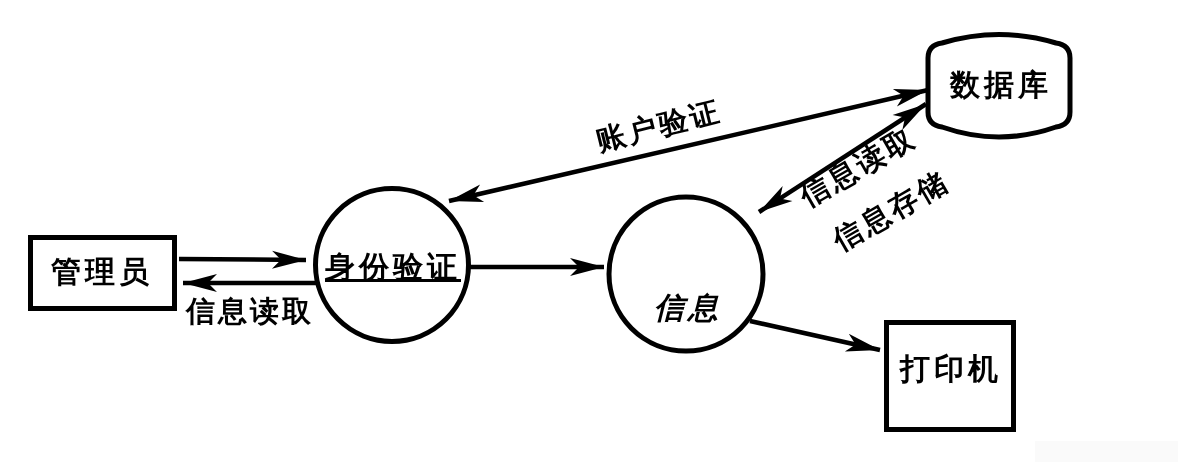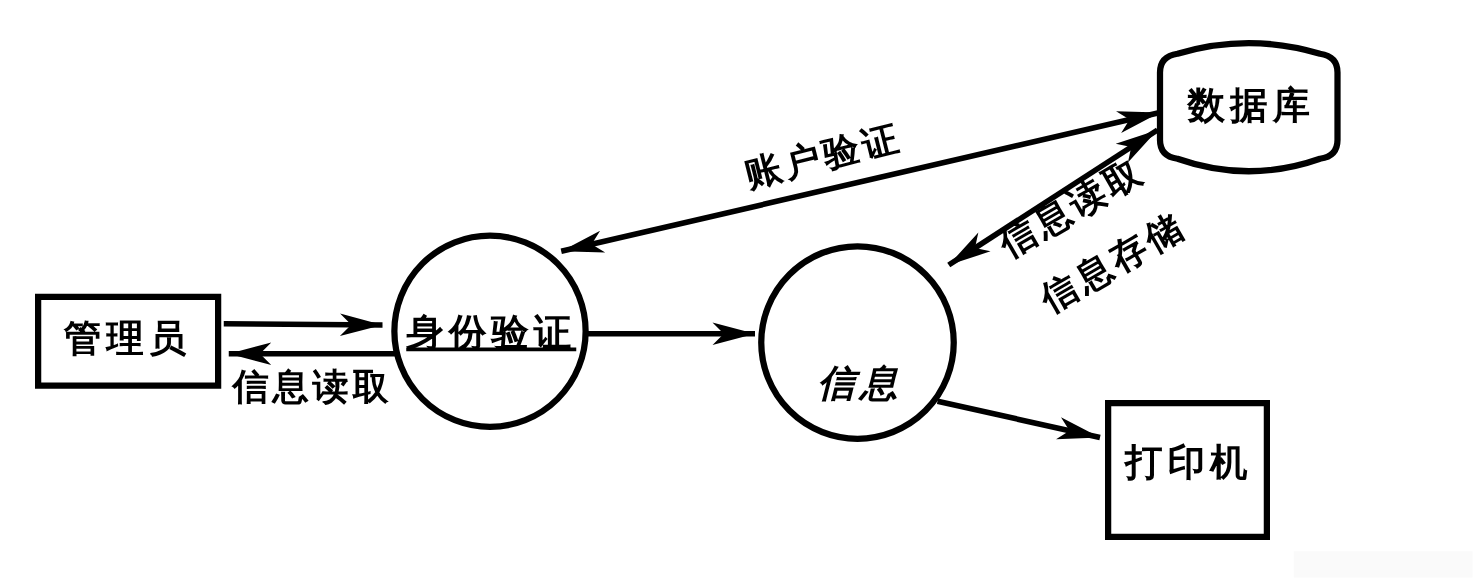--- a/index.html
+++ b/index.html
@@ -56,21 +56,21 @@
     <circle cx="392" cy="265" r="76.5" fill="#ffffff" stroke="#000000" stroke-width="5"></circle>
     <circle cx="686" cy="274" r="77" fill="#ffffff" stroke="#000000" stroke-width="5"></circle>
     <path d="M 928 112 L 928 58 Q 928 45 942 43 Q 999 26 1056 43 Q 1070 45 1070 58 L 1070 112 Q 1070 125 1056 127 Q 999 147 942 127 Q 928 125 928 112 Z" fill="#ffffff" stroke="#000000" stroke-width="5"></path>
     <rect x="886.5" y="322.5" width="127" height="107" fill="#ffffff" stroke="#000000" stroke-width="5"></rect>
   </svg>
 
   <div class="lbl" style="left:102px; top:272px;">管理员</div>
   <div class="lbl" style="left:393px; top:267px;text-decoration:underline;">身份验证</div>
   <div class="lbl" style="left:688px; top:308px;font-style:italic;">信息</div>
   <div class="lbl" style="left:1001px; top:85px;">数据库</div>
-  <div class="lbl" style="left:951px; top:371px;">打印机</div>
+  <div class="lbl" style="left:951px; top:371px;font-family:Liberation Mono, monospace;">打印机</div>
 
   <div class="lbl flow" style="left:250px; top:311px;">信息读取</div>
   <div class="lbl flow rot14" style="left:659px; top:126px;">账户验证</div>
   <div class="lbl flow rot30" style="left:858px; top:167px;">信息读取</div>
   <div class="lbl flow rot30" style="left:891px; top:211px;">信息存储</div>
 
   <div class="watermark-patch"></div>
 
 </div>
 

